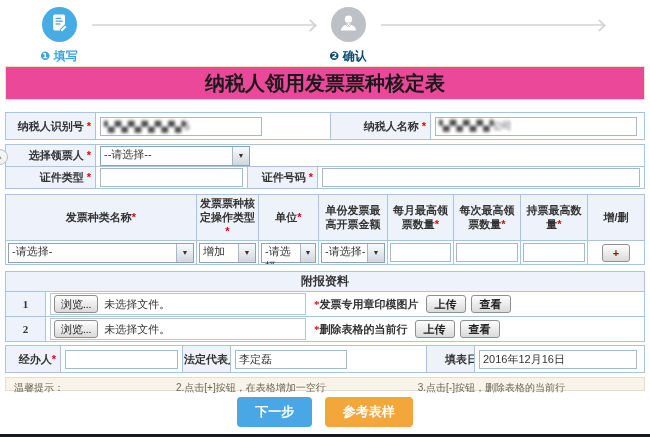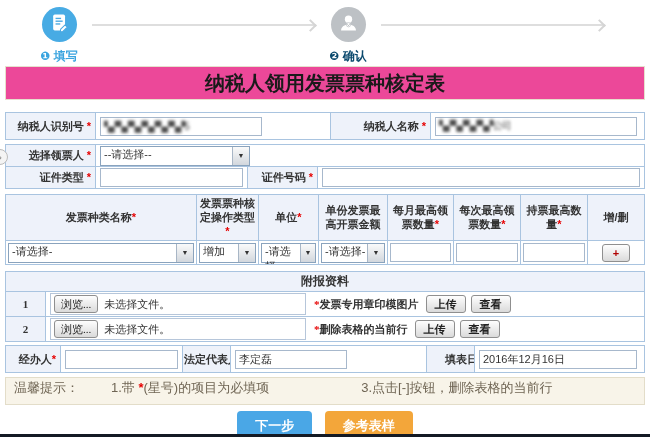--- a/index.html
+++ b/index.html
@@ -16,21 +16,21 @@
   .step-label.active { color:#3aa4df; }
   .step-label.pending { color:#0c4a6e; }
   .connector { flex:1 1 auto; height:2px; background:#dedede; margin:17px 10px 0 10px; position:relative; }
   .connector::after { content:''; position:absolute; right:0; top:-3px; width:7px; height:7px;
     border-top:2px solid #d5d5d5; border-right:2px solid #d5d5d5; transform:rotate(45deg); }
 
   
   .title-bar { margin:6px 5px 0 5px; background:#ec4899; border:1px solid #e6e0cd; text-align:center;
     font-size:20px; font-weight:bold; color:#1a1a1a; height:34px; line-height:32px; }
   .notes-bar { margin:4px 5px 0 5px; background:#f8f4e9; border:1px solid #e3ddc9; color:#6f6554;
-    font-size:13px; height:28px; line-height:20px; display:flex; padding:0 8px; white-space:nowrap; }
+    font-size:10px; height:14px; line-height:20px; display:flex; padding:0 8px; white-space:nowrap; }
   .notes-bar .n1 { margin-left:32px; } .notes-bar .n2 { margin-left:112px; } .notes-bar .n3 { margin-left:92px; }
 
   
   table { border-collapse:collapse; width:640px; table-layout:fixed; margin:0 5px; }
   td { border:1px solid #a9c4e0; font-size:11px; padding:0 4px; color:#333; overflow:hidden; }
   .lbl { background:#eef2fa; text-align:right; font-weight:bold; white-space:nowrap; }
   .ctr { text-align:center; }
   .hdr { background:#eef2fa; text-align:center; font-weight:bold; line-height:1.25; padding:2px 2px; }
   .star { color:#e60000; font-weight:bold; }
   #t1 { margin-top:12px; } #t1 td { height:27px; }
@@ -267,21 +267,21 @@
     <td class="lbl" style="text-align:center;padding:0 18px">填表日期</td>
     <td><span class="inp" style="width:98%">
             <span class="date-txt">2016年12月16日</span>
           </span></td>
   </tr>
 </tbody>
   </table>
 
 <div class="notes-bar">
   <span>温馨提示：</span>
-  <span class="n1"><span>1.带 </span><span class="star">*</span><span>(星号)的项目为必填项</span></span>
+  <span class="n2">2.点击[+]按钮，在表格增加一空行</span>
   <span class="n3">3.点击[-]按钮，删除表格的当前行</span>
 </div>
 
 <div class="actions">
   <button class="btn blue">下一步</button>
   <button class="btn orange">参考表样</button>
 </div>
 
 <div class="bottom-strip"></div>
 

